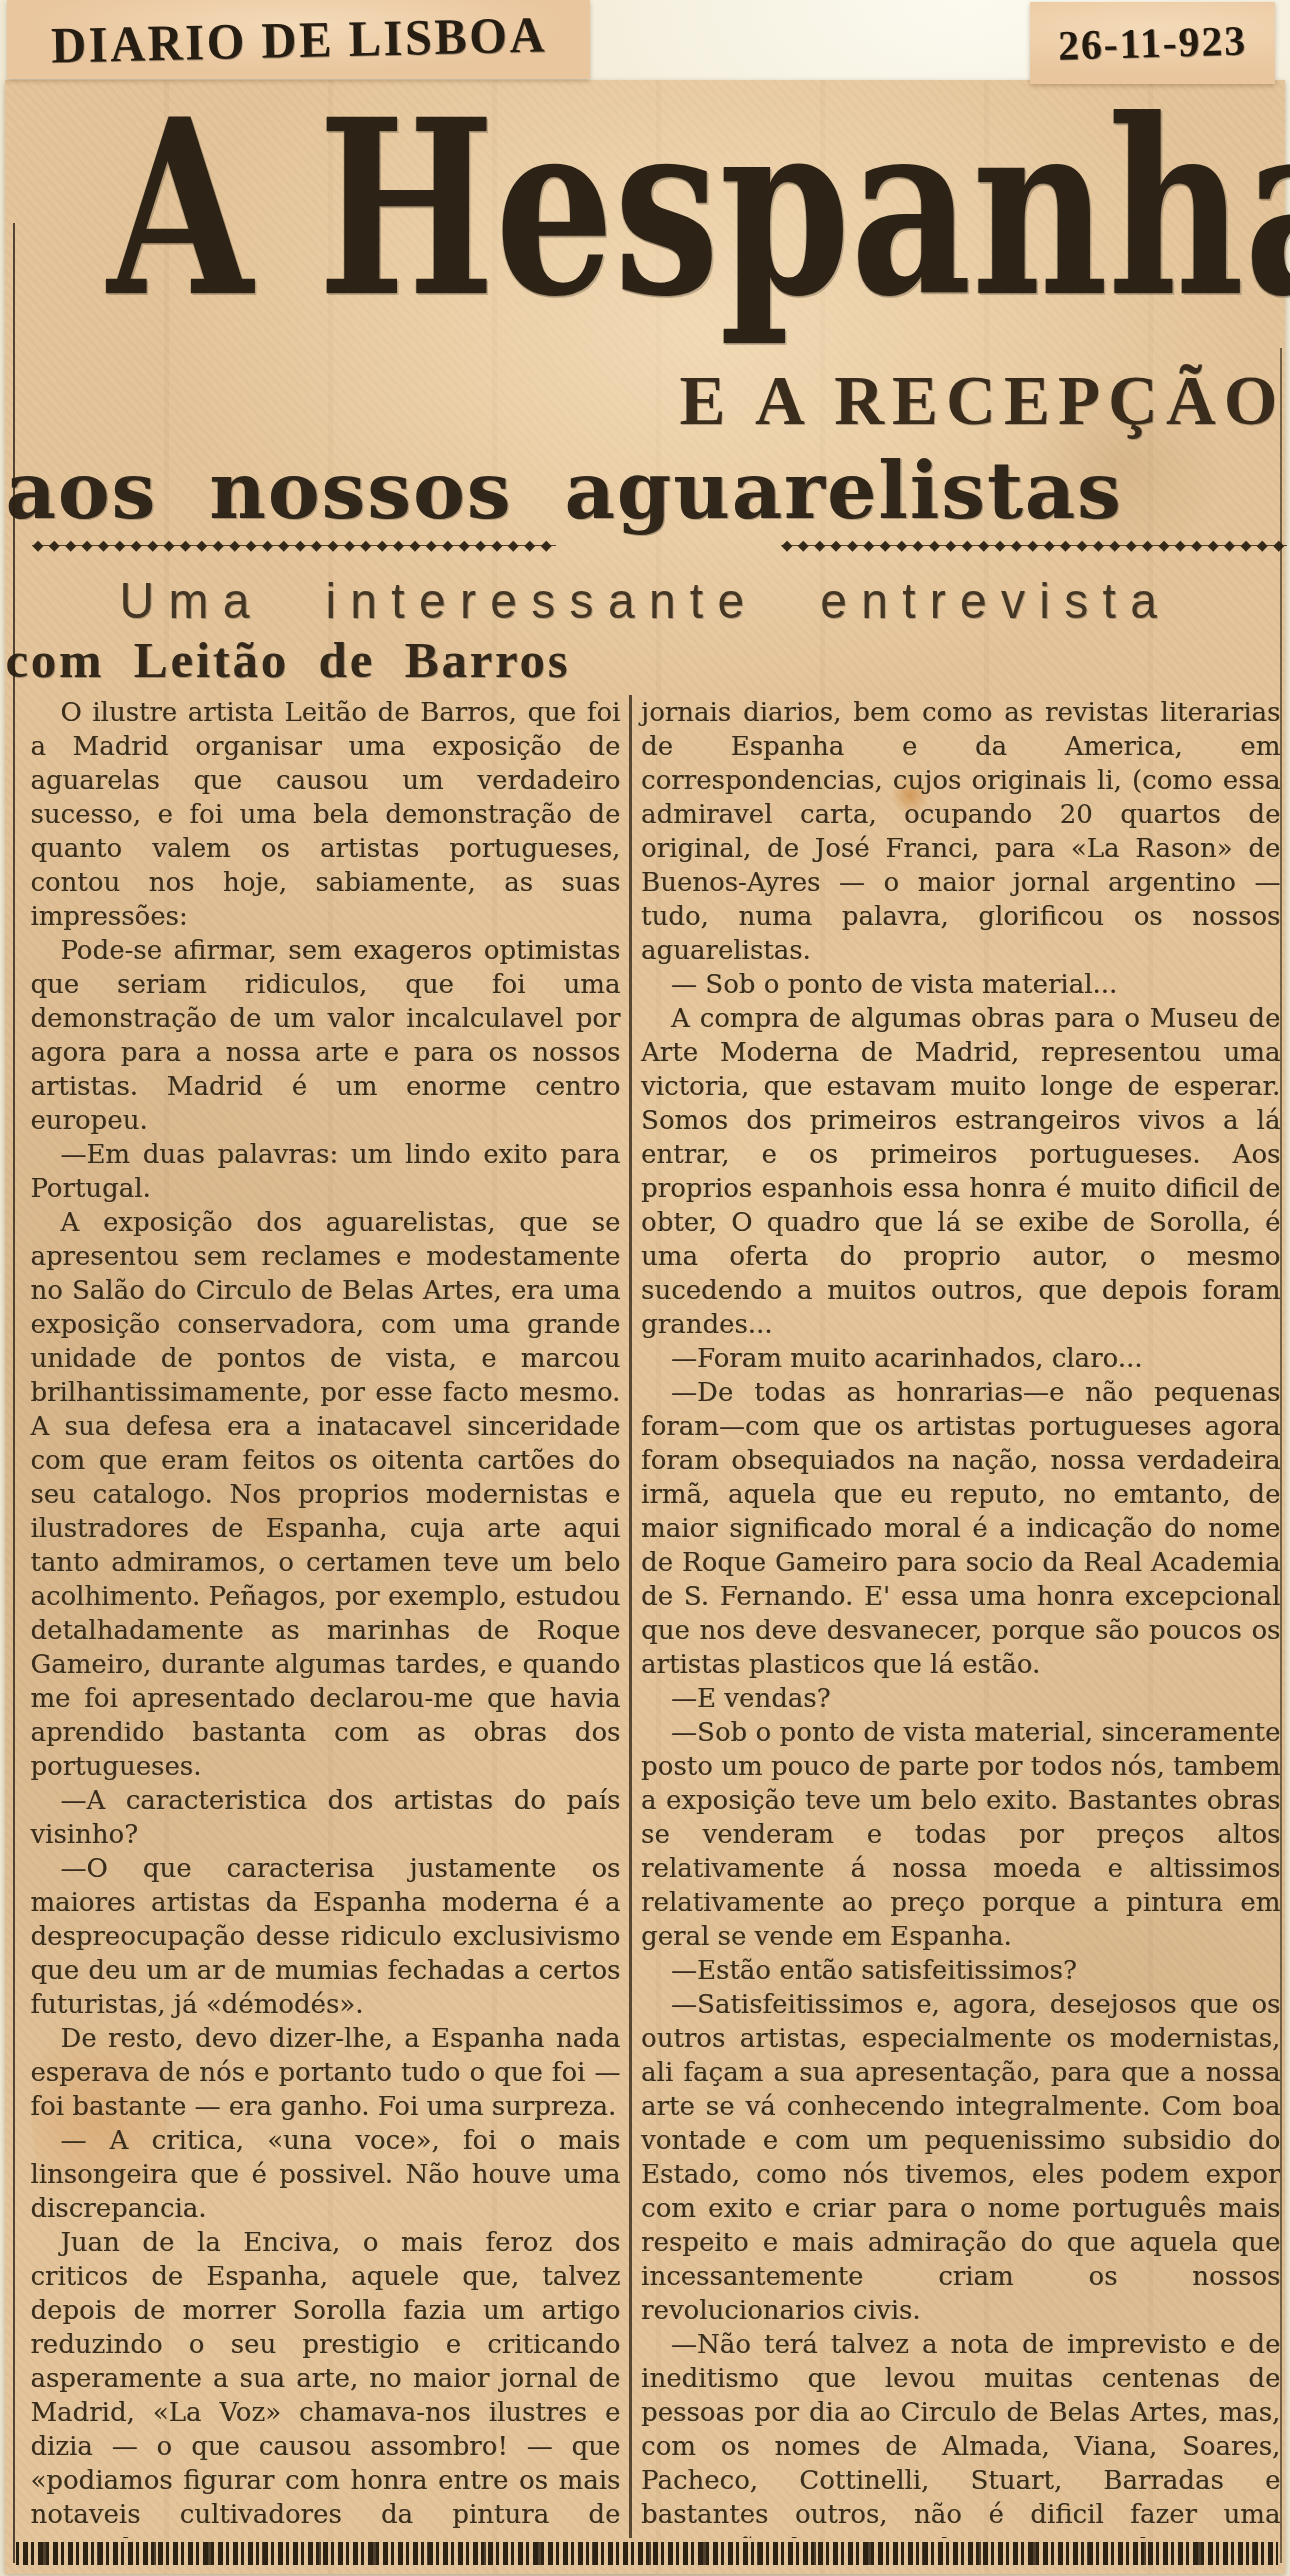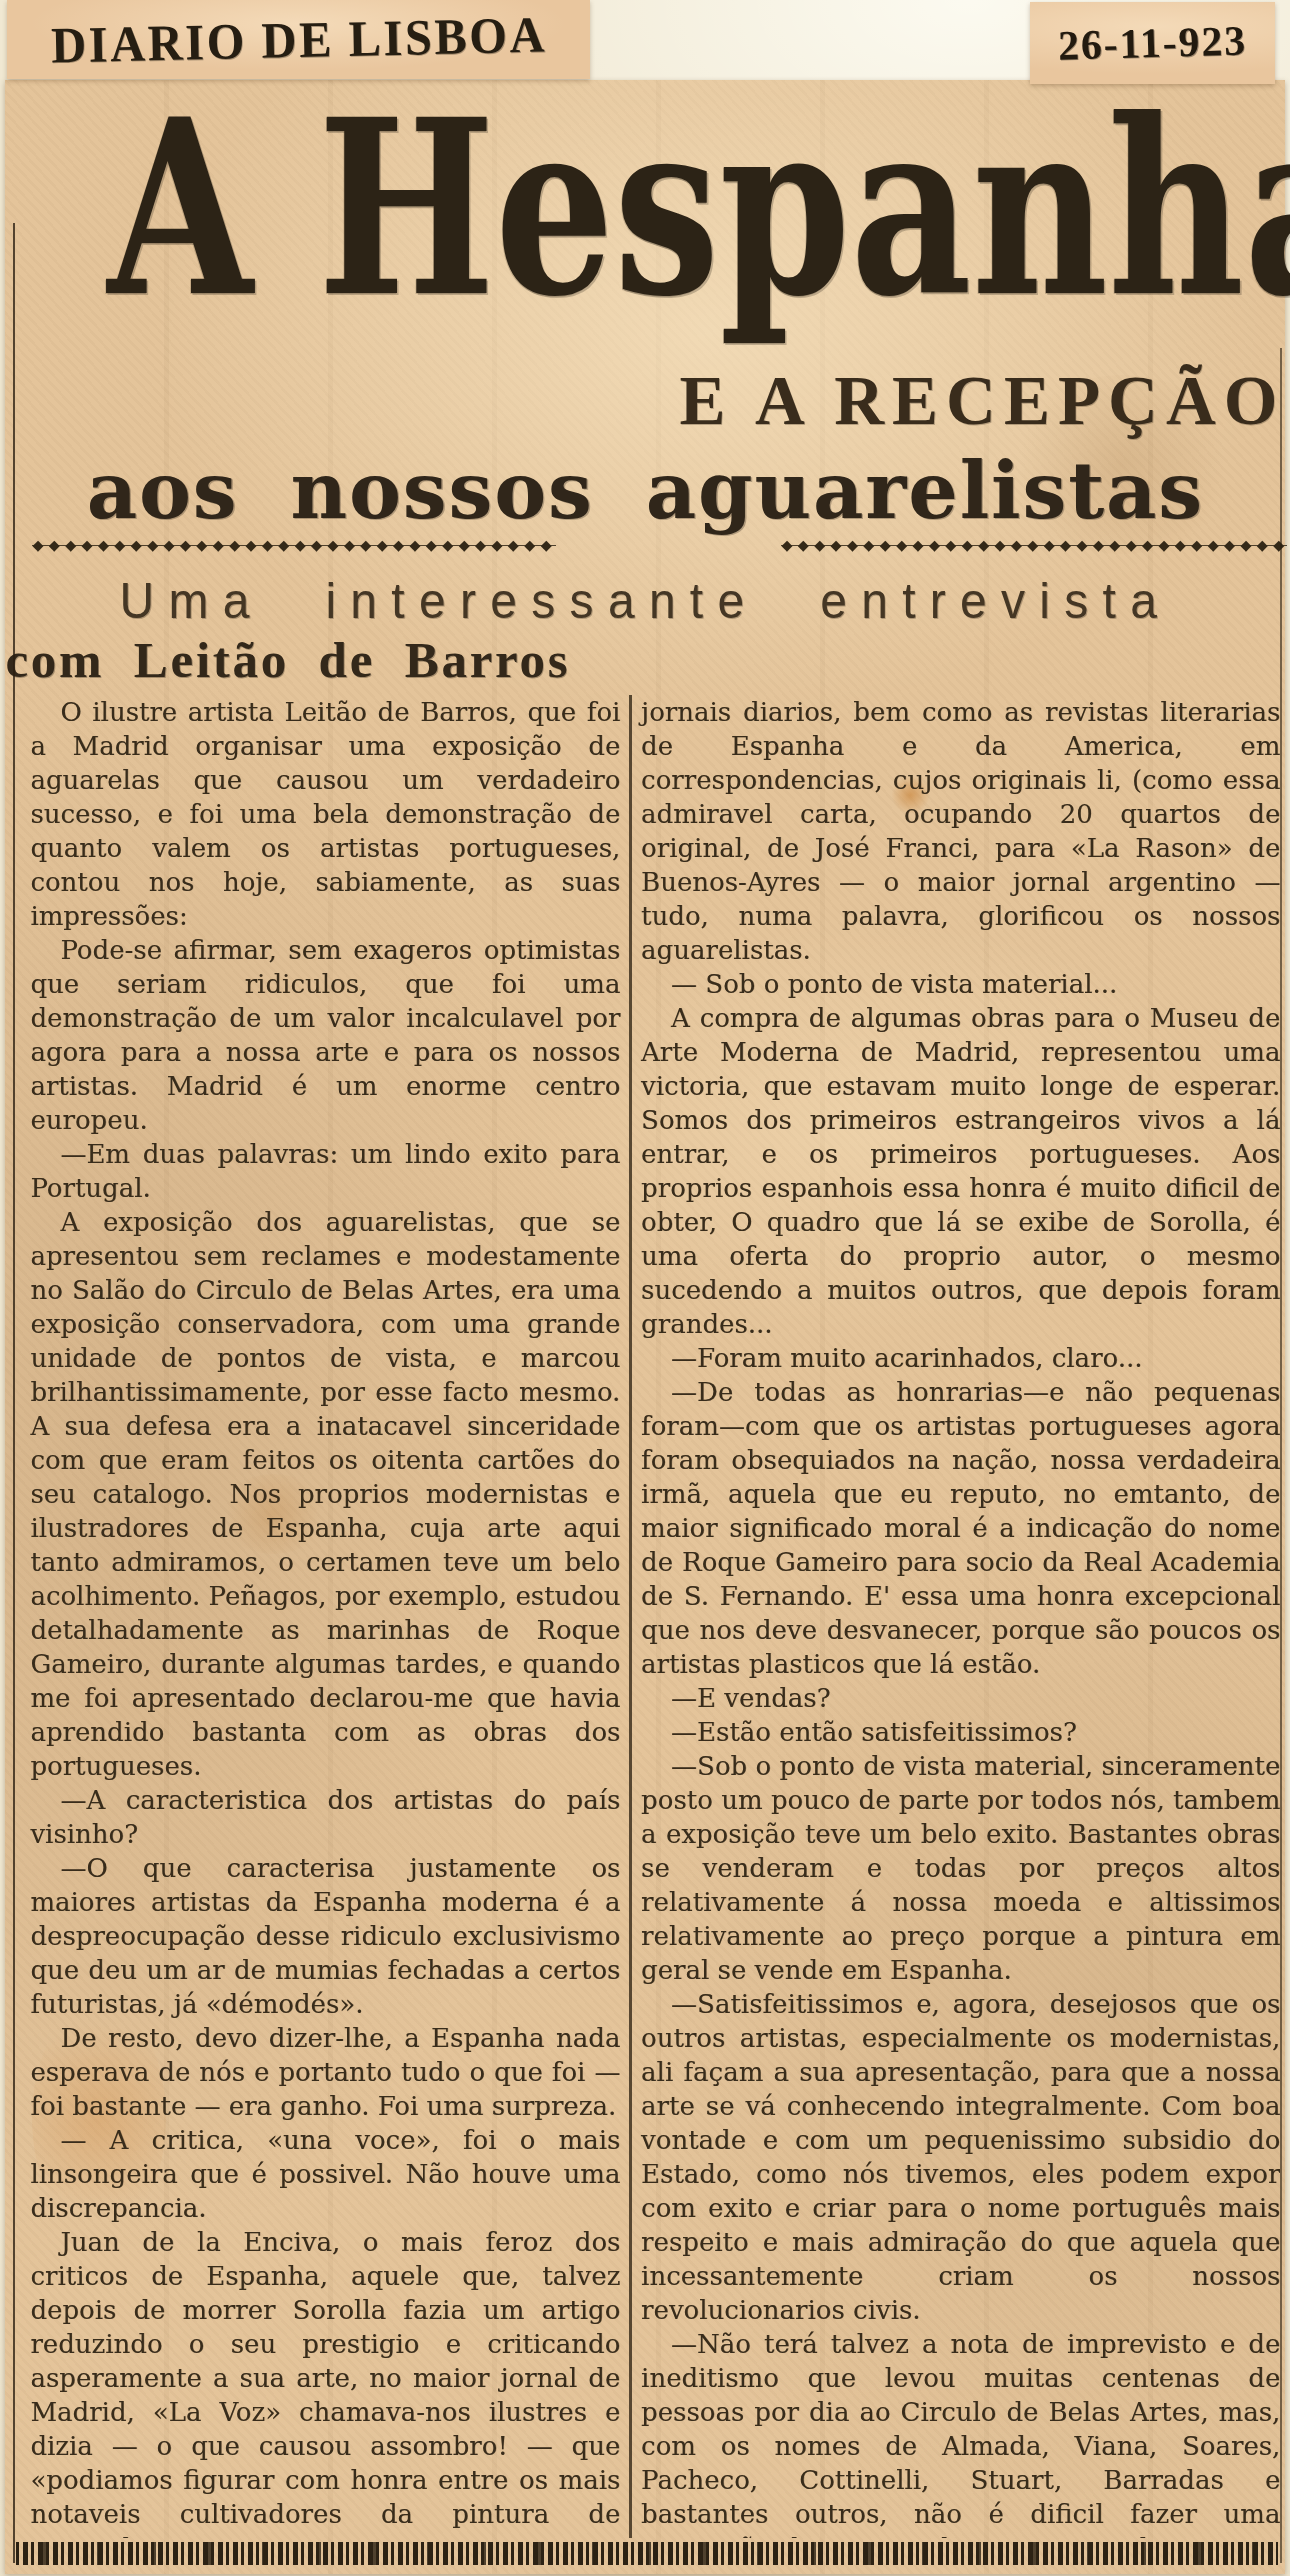--- a/index.html
+++ b/index.html
@@ -51,21 +51,21 @@
   .headline-main{
     position:absolute;left:0;top:-10.7px;width:100%;text-align:center;white-space:nowrap;
     font-family:"DejaVu Serif", serif;font-weight:700;font-size:223px;line-height:277px;
     color:#2c2316;transform:scale(.84,1.08);transform-origin:50% 40%;
     text-shadow:1.8px 1.8px 0 rgba(44,35,22,.25), -0.9px 0.9px 0 rgba(44,35,22,.2);}
   .subhead-1{
     position:absolute;left:0;top:282px;width:100%;text-align:right;
     font-family:"Liberation Serif", serif;font-weight:700;font-size:69px;letter-spacing:8px;
     color:#392c1c;text-shadow:0.9px 0.9px 0 rgba(57,44,28,.3);}
   .subhead-2{
-    position:absolute;left:0;top:365px;width:100%;text-align:center;white-space:nowrap;
+    position:absolute;left:0;top:365px;width:100%;white-space:nowrap;
     font-family:"DejaVu Serif", serif;font-weight:700;font-size:78px;letter-spacing:1.8px;word-spacing:23px;
     color:#30261a;text-shadow:1.3px 1.3px 0 rgba(48,38,26,.3);}
 
   .orn-divider{
     position:absolute;top:454px;height:27px;overflow:hidden;white-space:nowrap;
     font-size:14.3px;letter-spacing:5.4px;line-height:23px;color:#342918;
     background:linear-gradient(to bottom, transparent 10.7px, rgba(52,41,24,.85) 10.7px 12.5px, transparent 12.5px);}
   .orn-left{left:27px;width:524px;}
   .orn-right{left:776px;width:506px;}
 
@@ -131,22 +131,22 @@
           <p>Juan de la Enciva, o mais feroz dos criticos de Espanha, aquele que, talvez depois de morrer Sorolla fazia um artigo reduzindo o seu prestigio e criticando asperamente a sua arte, no maior jornal de Madrid, «La Voz» chamava-nos ilustres e dizia — o que causou assombro! — que «podiamos figurar com honra entre os mais notaveis cultivadores da pintura de aguarela».</p>
         </div>
       <div class="col-divider"></div>
       <div class="col col-right">
           <p>jornais diarios, bem como as revistas literarias de Espanha e da America, em correspondencias, cujos originais li, (como essa admiravel carta, ocupando 20 quartos de original, de José Franci, para «La Rason» de Buenos-Ayres — o maior jornal argentino — tudo, numa palavra, glorificou os nossos aguarelistas.</p>
           <p>— Sob o ponto de vista material...</p>
           <p>A compra de algumas obras para o Museu de Arte Moderna de Madrid, representou uma victoria, que estavam muito longe de esperar. Somos dos primeiros estrangeiros vivos a lá entrar, e os primeiros portugueses. Aos proprios espanhois essa honra é muito dificil de obter, O quadro que lá se exibe de Sorolla, é uma oferta do proprio autor, o mesmo sucedendo a muitos outros, que depois foram grandes...</p>
           <p>—Foram muito acarinhados, claro...</p>
           <p>—De todas as honrarias—e não pequenas foram—com que os artistas portugueses agora foram obsequiados na nação, nossa verdadeira irmã, aquela que eu reputo, no emtanto, de maior significado moral é a indicação do nome de Roque Gameiro para socio da Real Academia de S. Fernando. E' essa uma honra excepcional que nos deve desvanecer, porque são poucos os artistas plasticos que lá estão.</p>
           <p>—E vendas?</p>
+          <p>—Sob o ponto de vista material, sinceramente posto um pouco de parte por todos nós, tambem a exposição teve um belo exito. Bastantes obras se venderam e todas por preços altos relativamente á nossa moeda e altissimos relativamente ao preço porque a pintura em geral se vende em Espanha.</p>
           <p>—Estão então satisfeitissimos?</p>
-          <p>—Sob o ponto de vista material, sinceramente posto um pouco de parte por todos nós, tambem a exposição teve um belo exito. Bastantes obras se venderam e todas por preços altos relativamente á nossa moeda e altissimos relativamente ao preço porque a pintura em geral se vende em Espanha.</p>
           <p>—Satisfeitissimos e, agora, desejosos que os outros artistas, especialmente os modernistas, ali façam a sua apresentação, para que a nossa arte se vá conhecendo integralmente. Com boa vontade e com um pequenissimo subsidio do Estado, como nós tivemos, eles podem expor com exito e criar para o nome português mais respeito e mais admiração do que aquela que incessantemente criam os nossos revolucionarios civis.</p>
           <p>—Não terá talvez a nota de imprevisto e de ineditismo que levou muitas centenas de pessoas por dia ao Circulo de Belas Artes, mas, com os nomes de Almada, Viana, Soares, Pacheco, Cottinelli, Stuart, Barradas e bastantes outros, não é dificil fazer uma exposição de arte moderna que nos honre. Em Espanha, de resto, esperam na e eu, por mim, espero anciosamente por ela.</p>
         </div>
     </div>
 
     <div class="bottom-ornament"></div>
     <div class="edge-line-left"></div>
     <div class="edge-line-right"></div>
   </div>
 

